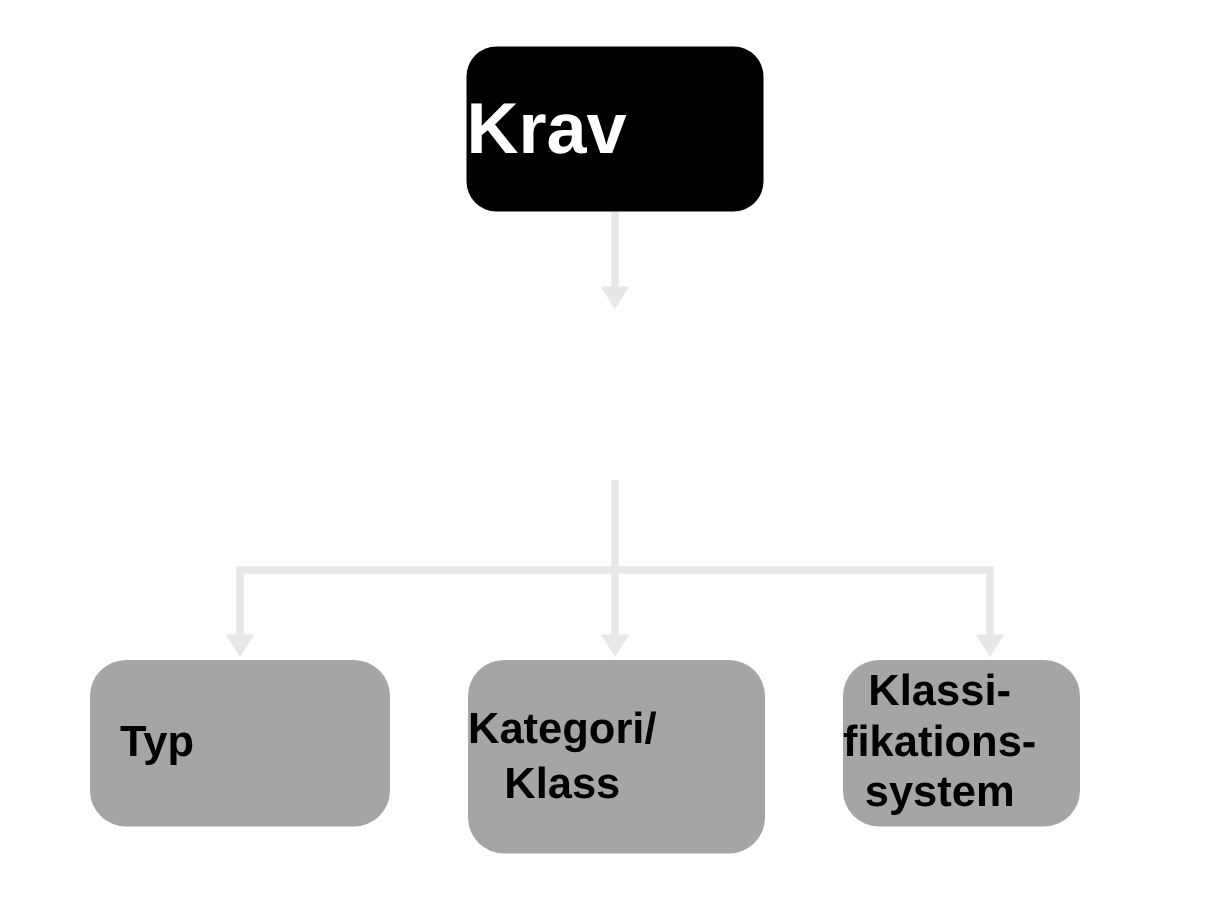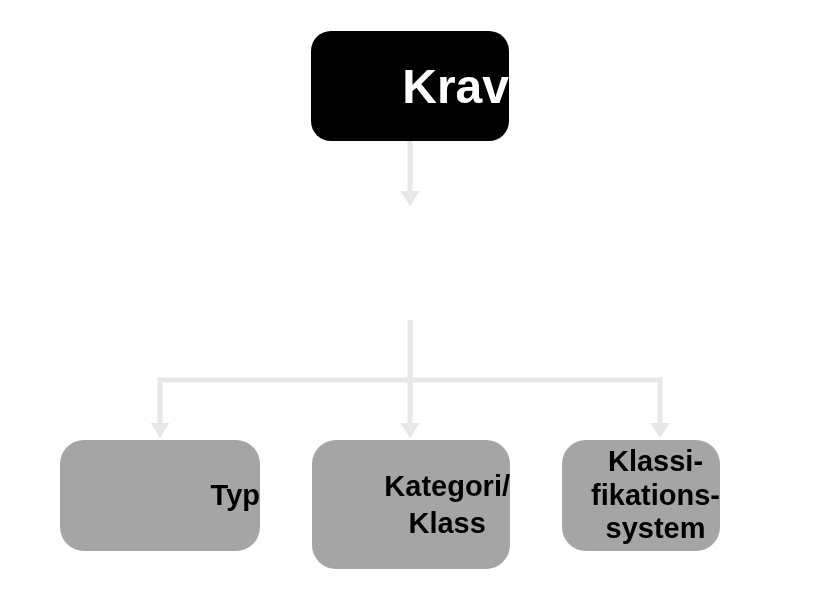--- a/index.html
+++ b/index.html
@@ -37,21 +37,21 @@
     stroke-linejoin: miter;
   }
   .connectors polygon {
     fill: var(--connector);
     stroke: none;
   }
   .node {
     position: absolute;
     display: flex;
     align-items: center;
-    justify-content: flex-end;
+    justify-content: flex-start;
     text-align: center;
     font-weight: bold;
   }
   .node .label { white-space: pre-line; }
   .node.primary {
     background: var(--primary-node);
     color: var(--primary-text);
     border-radius: 20px;
   }
   .node.secondary {
@@ -63,20 +63,21 @@
     left: 311px; top: 31px; width: 198px; height: 110px;
     font-size: 48px;
   }
   .node-tillamplighet {
     left: 311px; top: 210px; width: 199px; height: 110px;
     font-size: 33px; line-height: 1.18;
   }
   .node-typ {
     left: 60px; top: 440px; width: 200px; height: 111px;
     font-size: 29px;
+    padding-left: 20px;
   }
   .node-kategori-klass {
     left: 312px; top: 440px; width: 198px; height: 129px;
     font-size: 29px; line-height: 1.25;
   }
   .node-klassifikationssystem {
     left: 562px; top: 440px; width: 158px; height: 111px;
     font-size: 29px; line-height: 1.15;
   }
 </style>

